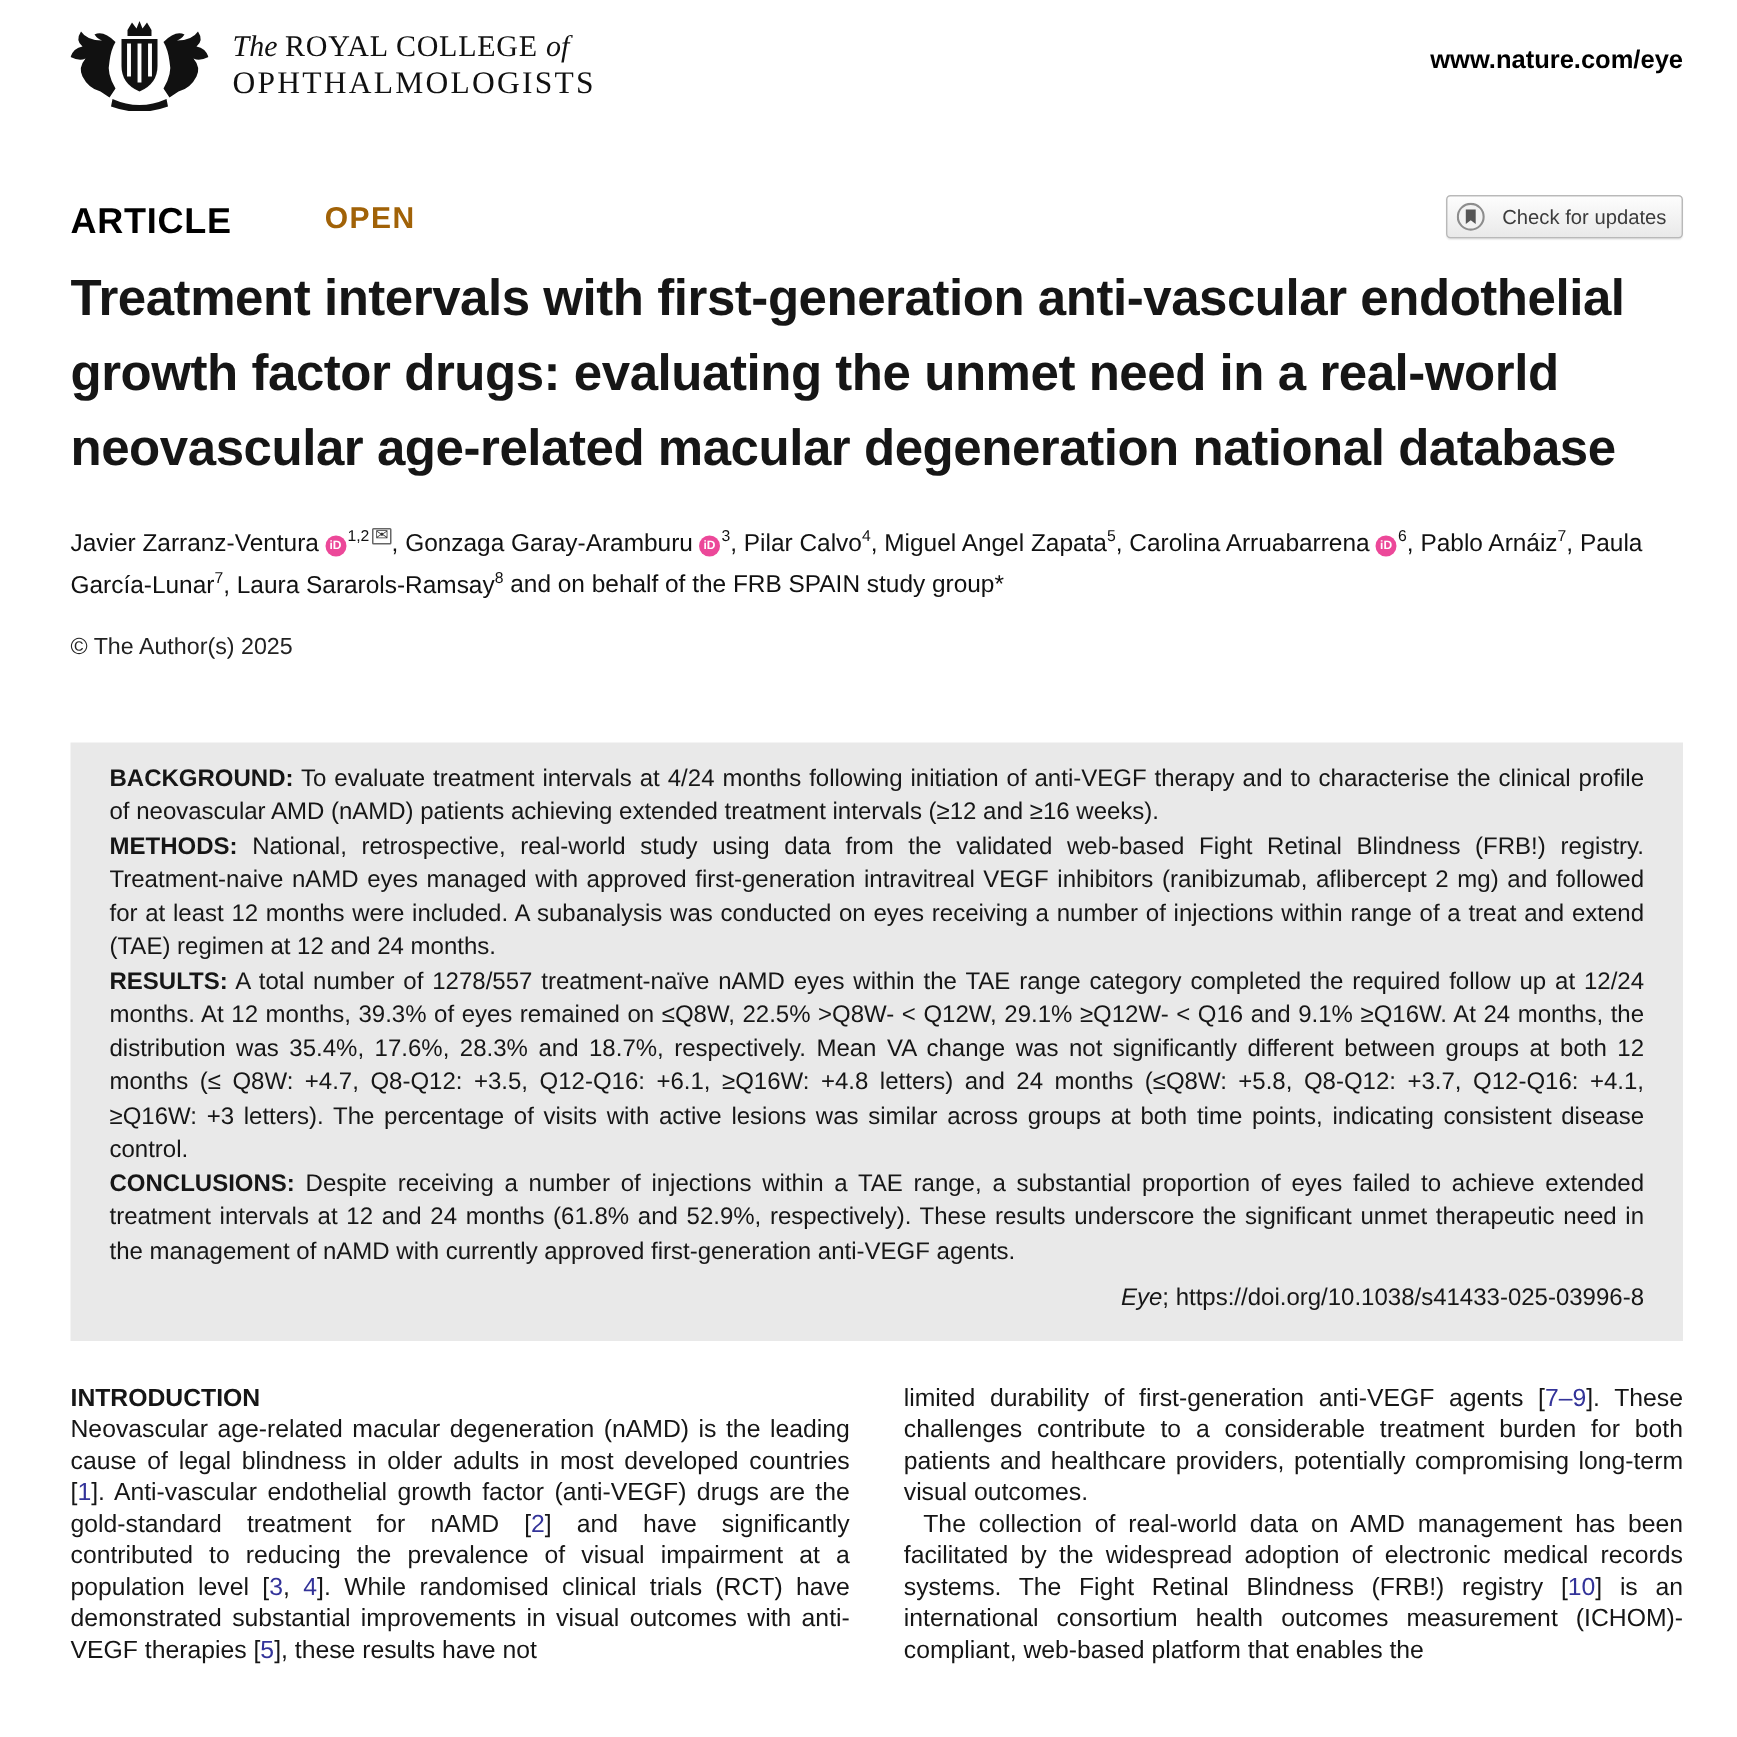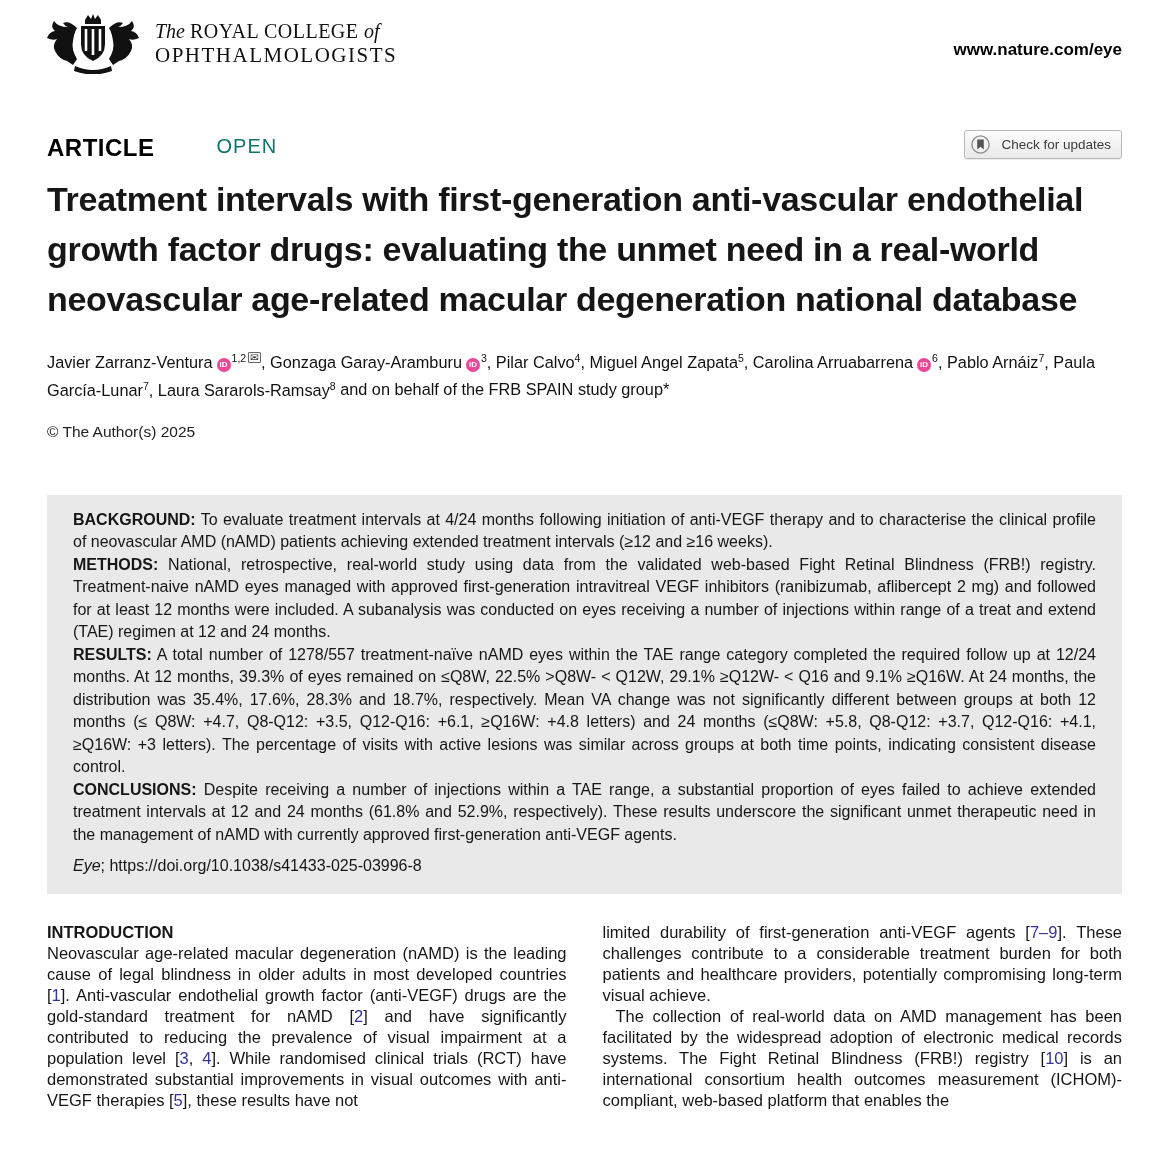--- a/index.html
+++ b/index.html
@@ -11,26 +11,26 @@
   .page{padding:14px 36px 0 47px;}
 
   
   .masthead{display:flex;justify-content:space-between;align-items:flex-start;}
   .logo{display:flex;align-items:center;gap:16px;}
   .logo-text{font-family:"Liberation Serif","DejaVu Serif",serif;color:#111;line-height:1.15;}
   .logo-line1{font-size:20px;}
   .logo-line1 .it{font-style:italic;}
   .logo-line1 .caps{font-size:20px;letter-spacing:0.5px;}
   .logo-line2{font-size:21px;letter-spacing:1.5px;}
-  .site-url{font-size:17px;font-weight:bold;margin-top:26px;color:#000;}
+  .site-url{font-size:17px;font-weight:bold;margin-top:16px;color:#000;}
 
   
   .article-bar{display:flex;align-items:flex-start;margin-top:60px;position:relative;}
   .article-type{font-size:24px;font-weight:800;letter-spacing:0.5px;color:#000;}
-  .open-label{font-size:20px;font-weight:400;letter-spacing:1px;color:#0f766e;margin-left:62px;margin-top:1px;text-align:right;}
+  .open-label{font-size:20px;font-weight:700;letter-spacing:1px;color:#a16207;margin-left:62px;margin-top:1px;text-align:right;}
   .check-btn{
     position:absolute;right:0;top:-4px;
     display:flex;align-items:center;gap:11px;
     border:1px solid #b9b9b9;border-radius:3px;
     background:linear-gradient(#fdfdfd,#e9e9e9);
     padding:4px 10px 4px 6px;font-size:13.5px;color:#3c3c3c;
     box-shadow:0 1px 1px rgba(0,0,0,0.08);cursor:pointer;
   }
 
   
@@ -52,21 +52,21 @@
   }
   .copyright{font-size:15.5px;margin-top:21px;color:#222;}
 
   
   .abstract{
     background:#e9e9e9;margin-top:54px;padding:14px 26px 16px 26px;
     font-size:16px;line-height:22.5px;text-align:justify;color:#161616;
   }
   .abstract p{margin:0;}
   .abstract .label{font-weight:700;}
-  .abstract .cite{margin-top:9px;text-align:left;}
+  .abstract .cite{margin-top:9px;text-align:right;}
   .abstract .cite .jname{font-style:italic;}
 
   
   .columns{display:flex;gap:36px;margin-top:28px;}
   .col{width:520px;font-size:16.5px;line-height:21px;text-align:justify;color:#161616;}
   .col-heading{font-size:16.5px;font-weight:700;margin:0 0 3px 0;text-align:left;}
   .col p{margin:0;}
   .col p.indent{text-indent:13px;}
   .ref{color:#333399;cursor:pointer;}
 
@@ -131,18 +131,18 @@
     <p><span class="label">CONCLUSIONS:</span><span> Despite receiving a number of injections within a TAE range, a substantial proportion of eyes failed to achieve extended treatment intervals at 12 and 24 months (61.8% and 52.9%, respectively). These results underscore the significant unmet therapeutic need in the management of nAMD with currently approved first-generation anti-VEGF agents.</span></p>
     <p class="cite"><span class="jname">Eye</span><span>; https://doi.org/10.1038/s41433-025-03996-8</span></p>
   </div>
 
   <div class="columns">
     <div class="col">
       <p class="col-heading">INTRODUCTION</p>
       <p><span>Neovascular age-related macular degeneration (nAMD) is the leading cause of legal blindness in older adults in most developed countries [</span><span class="ref">1</span><span>]. Anti-vascular endothelial growth factor (anti-VEGF) drugs are the gold-standard treatment for nAMD [</span><span class="ref">2</span><span>] and have significantly contributed to reducing the prevalence of visual impairment at a population level [</span><span class="ref">3</span><span>, </span><span class="ref">4</span><span>]. While randomised clinical trials (RCT) have demonstrated substantial improvements in visual outcomes with anti-VEGF therapies [</span><span class="ref">5</span><span>], these results have not</span></p>
     </div>
     <div class="col">
-      <p><span>limited durability of first-generation anti-VEGF agents [</span><span class="ref">7–9</span><span>]. These challenges contribute to a considerable treatment burden for both patients and healthcare providers, potentially compromising long-term visual achieve.</span></p>
+      <p><span>limited durability of first-generation anti-VEGF agents [</span><span class="ref">7–9</span><span>]. These challenges contribute to a considerable treatment burden for both patients and healthcare providers, potentially compromising long-term visual outcomes.</span></p>
       <p class="indent"><span>The collection of real-world data on AMD management has been facilitated by the widespread adoption of electronic medical records systems. The Fight Retinal Blindness (FRB!) registry [</span><span class="ref">10</span><span>] is an international consortium health outcomes measurement (ICHOM)-compliant, web-based platform that enables the</span></p>
     </div>
   </div>
 
 </div>
 
 </body></html>

